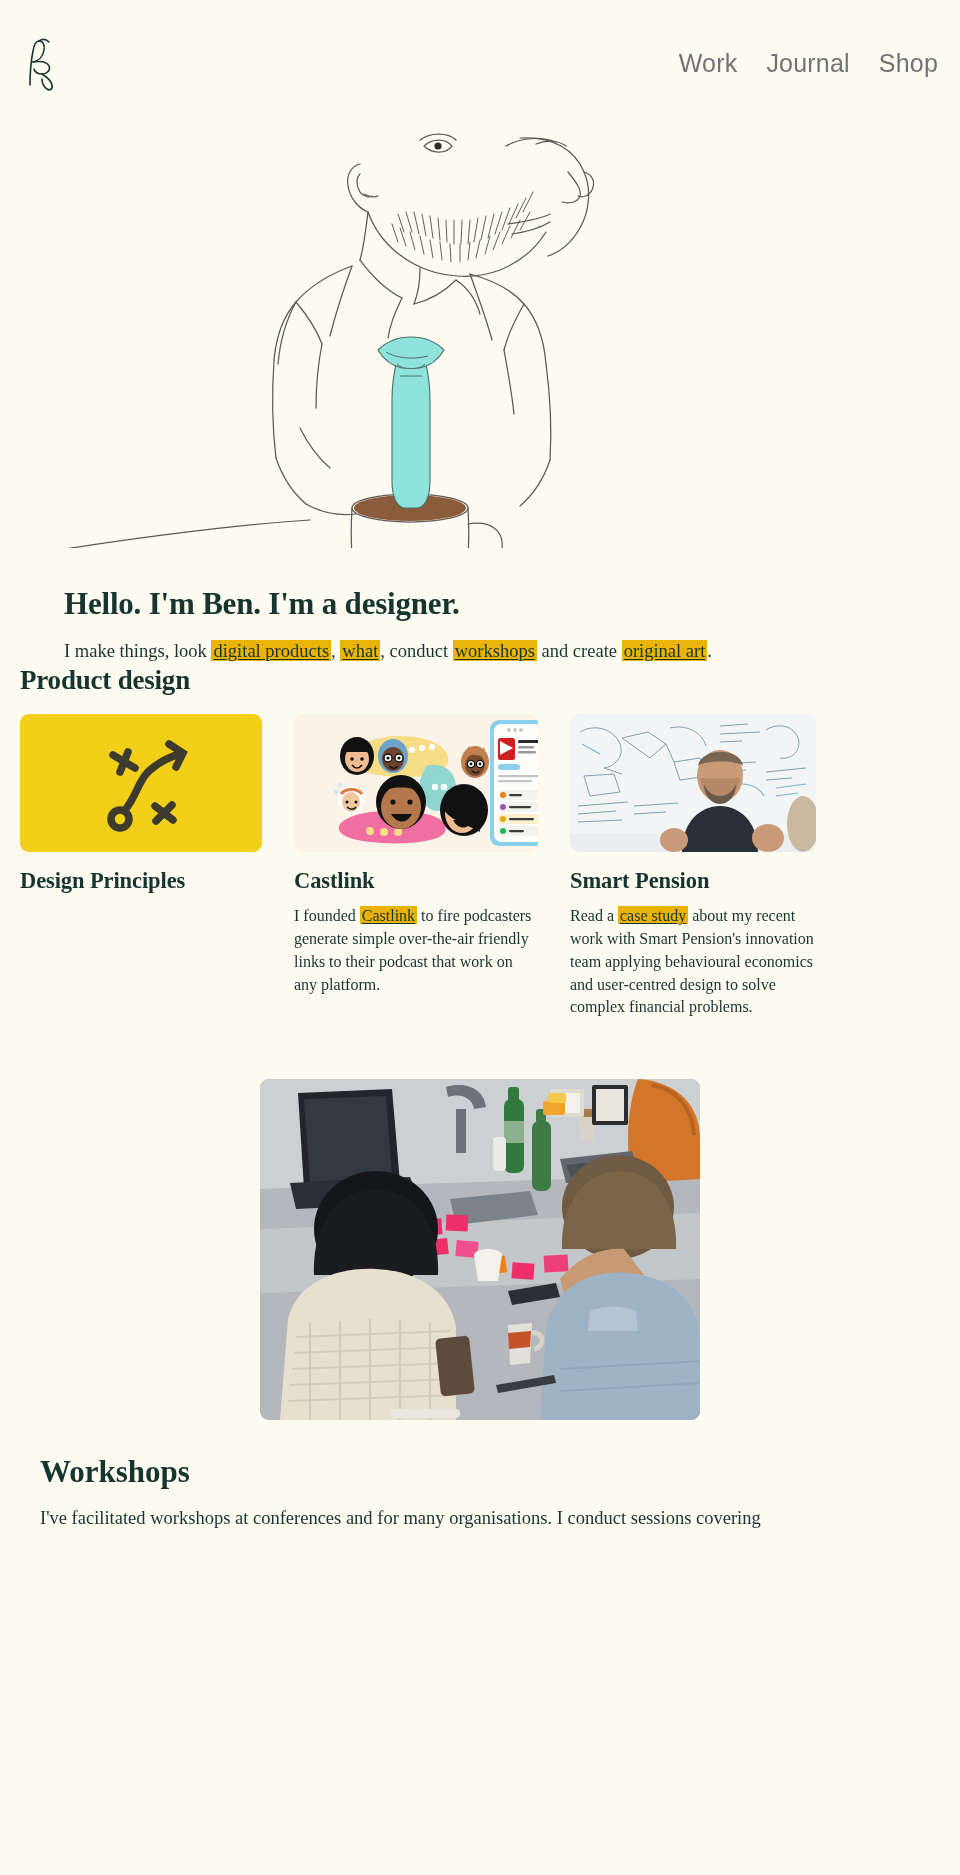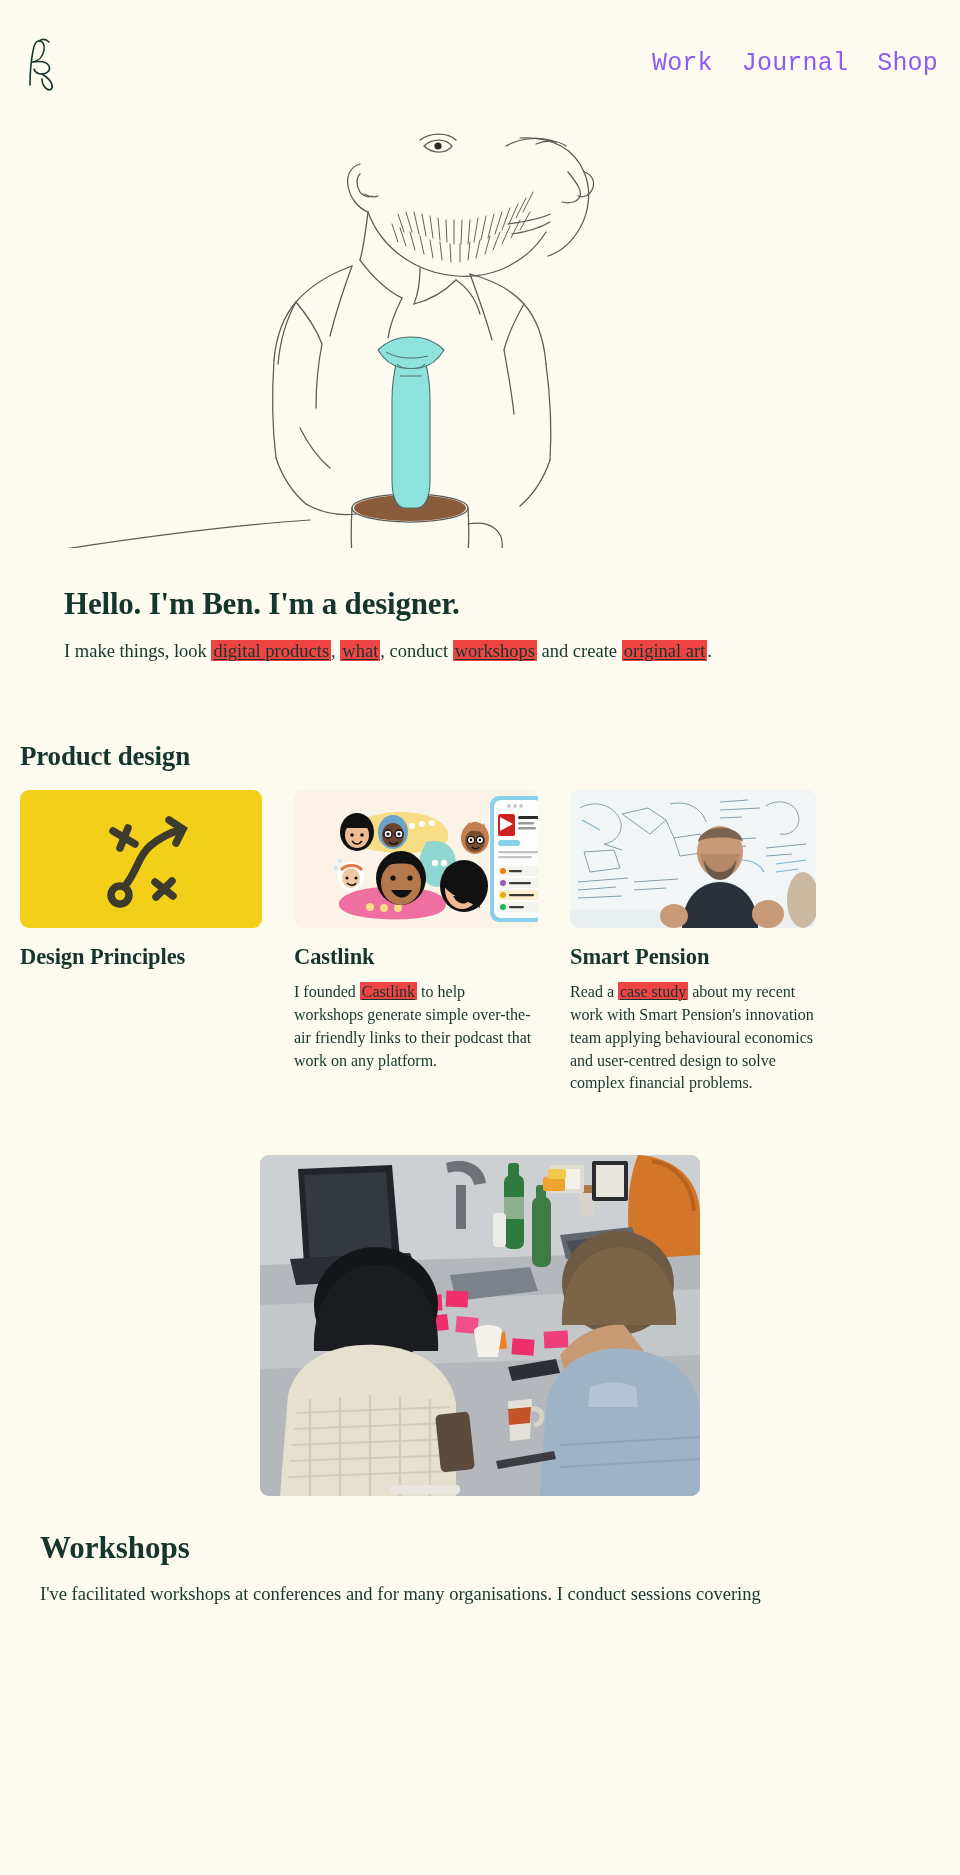--- a/index.html
+++ b/index.html
@@ -14,50 +14,50 @@
 
   
   .site-header {
     height:126px;
     display:flex; align-items:center; justify-content:space-between;
     padding:0 22px 0 20px;
   }
   .logo { width:46px; height:60px; display:block; }
   .nav { display:flex; align-items:center; gap:29px; }
   .nav a {
-    color:#8b5cf6; text-decoration:none;
+    color:#737373; text-decoration:none;
     font-size:25px; letter-spacing:.2px;
-    font-family:Liberation Mono, monospace;
+    font-family:Liberation Sans, sans-serif;
     text-align:right;
   }
 
   
   .hero-art { width:960px; height:420px; display:block; margin-top:2px; }
 
   
   .wrap { padding:0 20px 0 40px;margin-left:24px; }
   h1.hero-title {
     font-size:31px; font-weight:700; letter-spacing:-.2px;
     margin:38px 0 0 0; line-height:1.15;
   }
   p.body {
     font-size:18.5px; line-height:1.5; margin-top:16px; max-width:710px;
   }
   a.hl {
     color:#16352f; text-decoration:underline;
-    background:#ef4444; text-underline-offset:2px;
+    background:#eab308; text-underline-offset:2px;
     padding:1px 2px 0 2px;
     text-align:right;
   }
 
   
   h2.section-title {
     font-size:27px; font-weight:700; margin:0 0 18px 20px; letter-spacing:-.2px;
   }
-  .section-product { margin-top:76px; }
+  .section-product { }
   .cards {
     display:grid;
     grid-template-columns:242px 244px 246px;
     gap:32px;
     padding:0 20px;
   }
   .card-img {
     height:138px; border-radius:9px; overflow:hidden;
     display:block; width:100%;
   }
@@ -337,21 +337,21 @@
               <rect x="215" y="104" width="25" height="2.2" rx="1.1" fill="#3a3a3a"></rect>
             </g>
             <g>
               <rect x="204" y="112" width="41" height="10" rx="2.5" fill="#f3f3f0"></rect>
               <circle cx="209" cy="117" r="3" fill="#1db954"></circle>
               <rect x="215" y="116" width="15" height="2.2" rx="1.1" fill="#3a3a3a"></rect>
             </g>
           </g>
         </svg>
         <h3 class="card-title">Castlink</h3>
-        <p class="card-body"><span>I founded </span><a href="#" class="hl">Castlink</a><span> to help workshops generate simple over-the-air friendly links to their podcast that work on any platform.</span></p>
+        <p class="card-body"><span>I founded </span><a href="#" class="hl">Castlink</a><span> to fire podcasters generate simple over-the-air friendly links to their podcast that work on any platform.</span></p>
       </article>
 
       <article>
         <svg class="card-img" viewBox="0 0 246 138" preserveAspectRatio="xMidYMid slice">
           <rect width="246" height="138" fill="#e9eef0"></rect>
           <rect x="0" y="0" width="246" height="120" fill="#f2f5f6"></rect>
           <g stroke="#6f8f9c" stroke-width="1" fill="none" opacity=".85">
             <path d="M10 18 C24 10 40 14 48 26 C56 38 48 52 34 54"></path>
             <path d="M52 24 L78 18 L96 30 L80 44 Z"></path>
             <path d="M14 62 L44 60 L50 78 L20 82 Z"></path>

